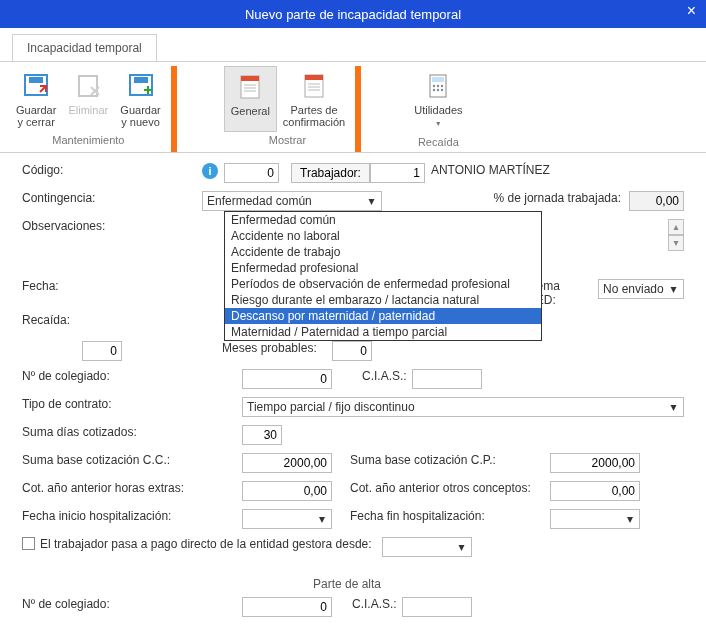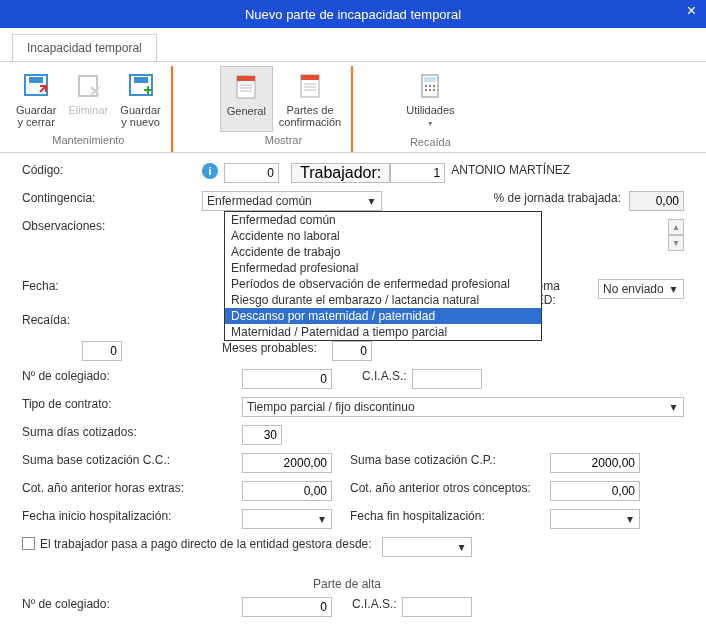--- a/index.html
+++ b/index.html
@@ -3,21 +3,21 @@
 <meta charset="utf-8">
 <style>
   * { box-sizing: border-box; }
   body { margin:0; font-family: "Segoe UI", Tahoma, sans-serif; font-size:12px; color:#333; background:#fff; width:706px; }
   .titlebar { background:#1d4ed8; color:#fff; height:28px; display:flex; align-items:center; justify-content:center; position:relative; font-size:13px; }
   .titlebar .close { position:absolute; right:10px; top:2px; font-size:16px; cursor:pointer; }
   .tabstrip { display:flex; border-bottom:1px solid #d0d0d0; background:#fff; }
   .tab { padding:6px 14px; border:1px solid #d0d0d0; border-bottom:none; background:#fff; margin-left:12px; margin-top:6px; font-size:12px; color:#555; }
   .ribbon { display:flex; border-bottom:1px solid #d0d0d0; padding:4px 6px 0 6px; background:#fff; }
   .ribbon-group { display:flex; flex-direction:column; align-items:center; padding:0 4px; }
-  .ribbon-group.sep { border-left:2px solid #f97316;padding-left:47px; }
+  .ribbon-group.sep { border-left:6px solid #f97316;padding-left:47px; }
   .ribbon-items { display:flex; }
   .ribbon-btn { display:flex; flex-direction:column; align-items:center; padding:4px 6px; cursor:pointer; min-width:52px; }
   .ribbon-btn.sel { background:#e8e8e8; border:1px solid #c8c8c8; }
   .ribbon-btn .icon { width:32px; height:32px; display:flex; align-items:center; justify-content:center; }
   .ribbon-btn .lbl { font-size:11px; text-align:center; line-height:12px; margin-top:2px; color:#444; white-space:pre-line; }
   .ribbon-btn.dis .lbl { color:#bbb; }
   .ribbon-group-title { font-size:11px; color:#777; padding:2px 0 4px 0; text-align:center; width:100%; }
 
   .form { padding:10px 22px 8px 22px; }
   .row { display:flex; align-items:flex-start; margin-bottom:6px; min-height:22px; }
@@ -145,21 +145,21 @@
 
 <div class="form">
 
   <div class="row">
     <div class="label" style="display:flex;align-items:center;">
       <span>Código:</span>
     </div>
     <span class="note-icon">i</span>
     <input class="tb num" style="width: 55px;" value="0">
     <div style="width:12px"></div>
-    <button style="border:1px solid #bcbcbc;background:#f6f6f6;height:20px;padding:0 8px;font-size:16px">Trabajador:</button>
+    <button style="border:1px solid #bcbcbc;background:#f6f6f6;height:20px;padding:0 8px;font-size:12px">Trabajador:</button>
     <input class="tb num" style="width: 55px;" value="1">
     <span style="margin-left:6px">ANTONIO MARTÍNEZ</span>
   </div>
 
   <div class="row" style="position:relative">
     <div class="label">Contingencia:</div>
     <div class="select" style="width:180px">
       <span>Enfermedad común</span>
       <span class="caret">▾</span>
     </div>

